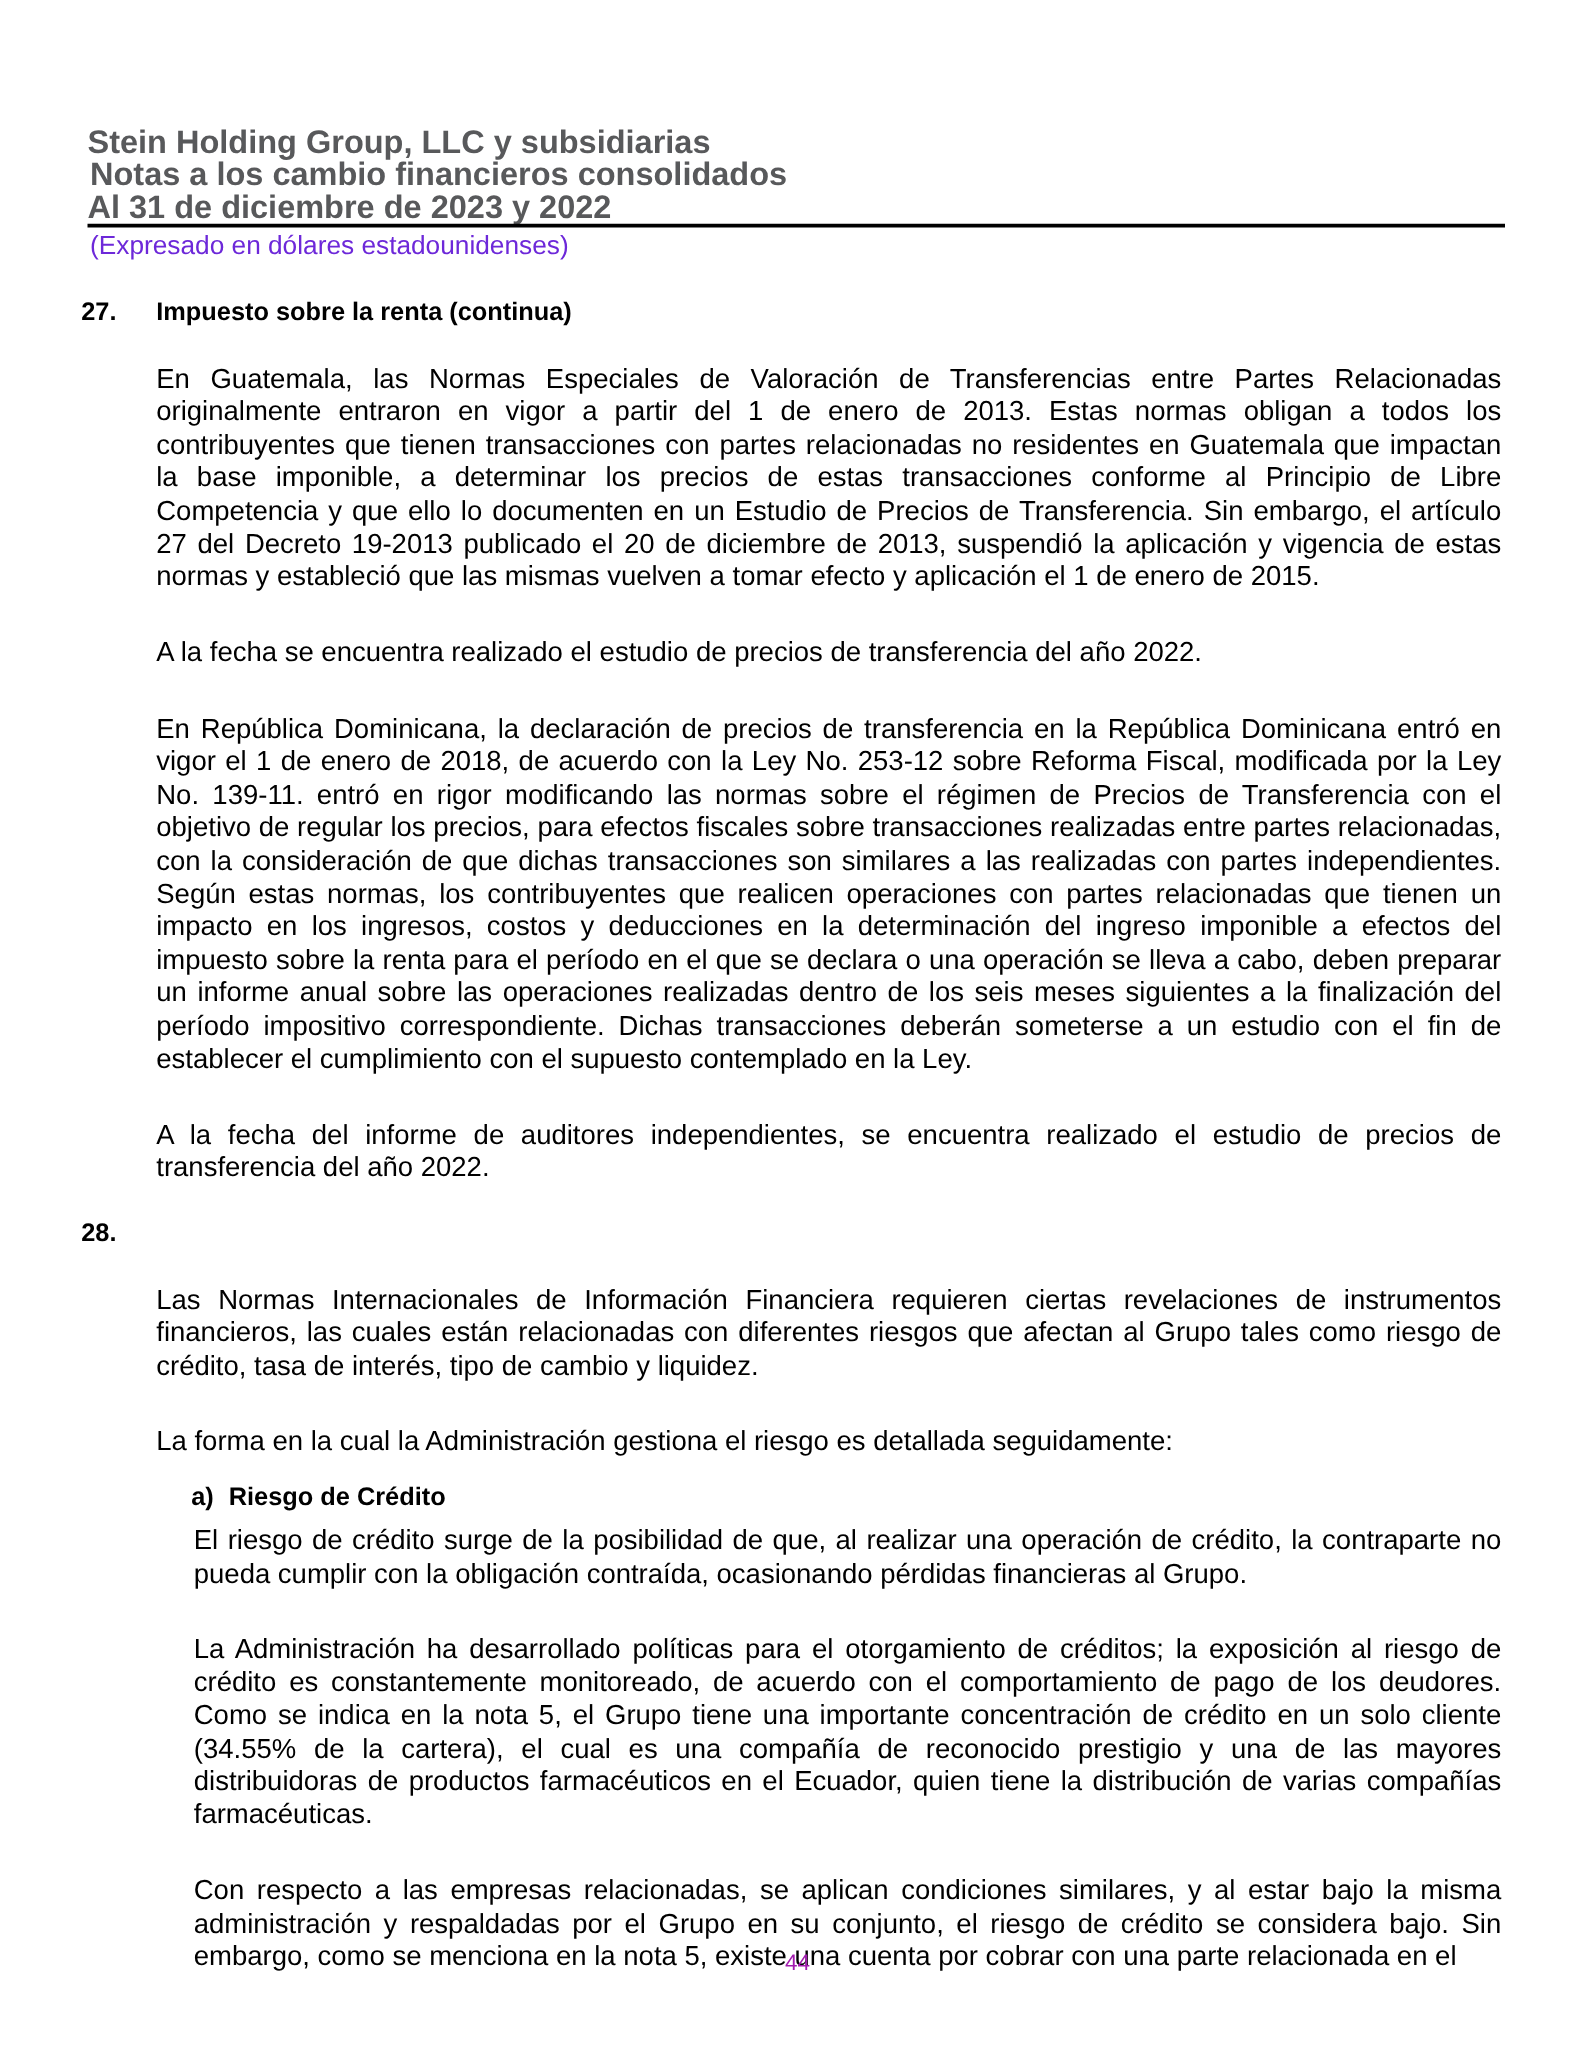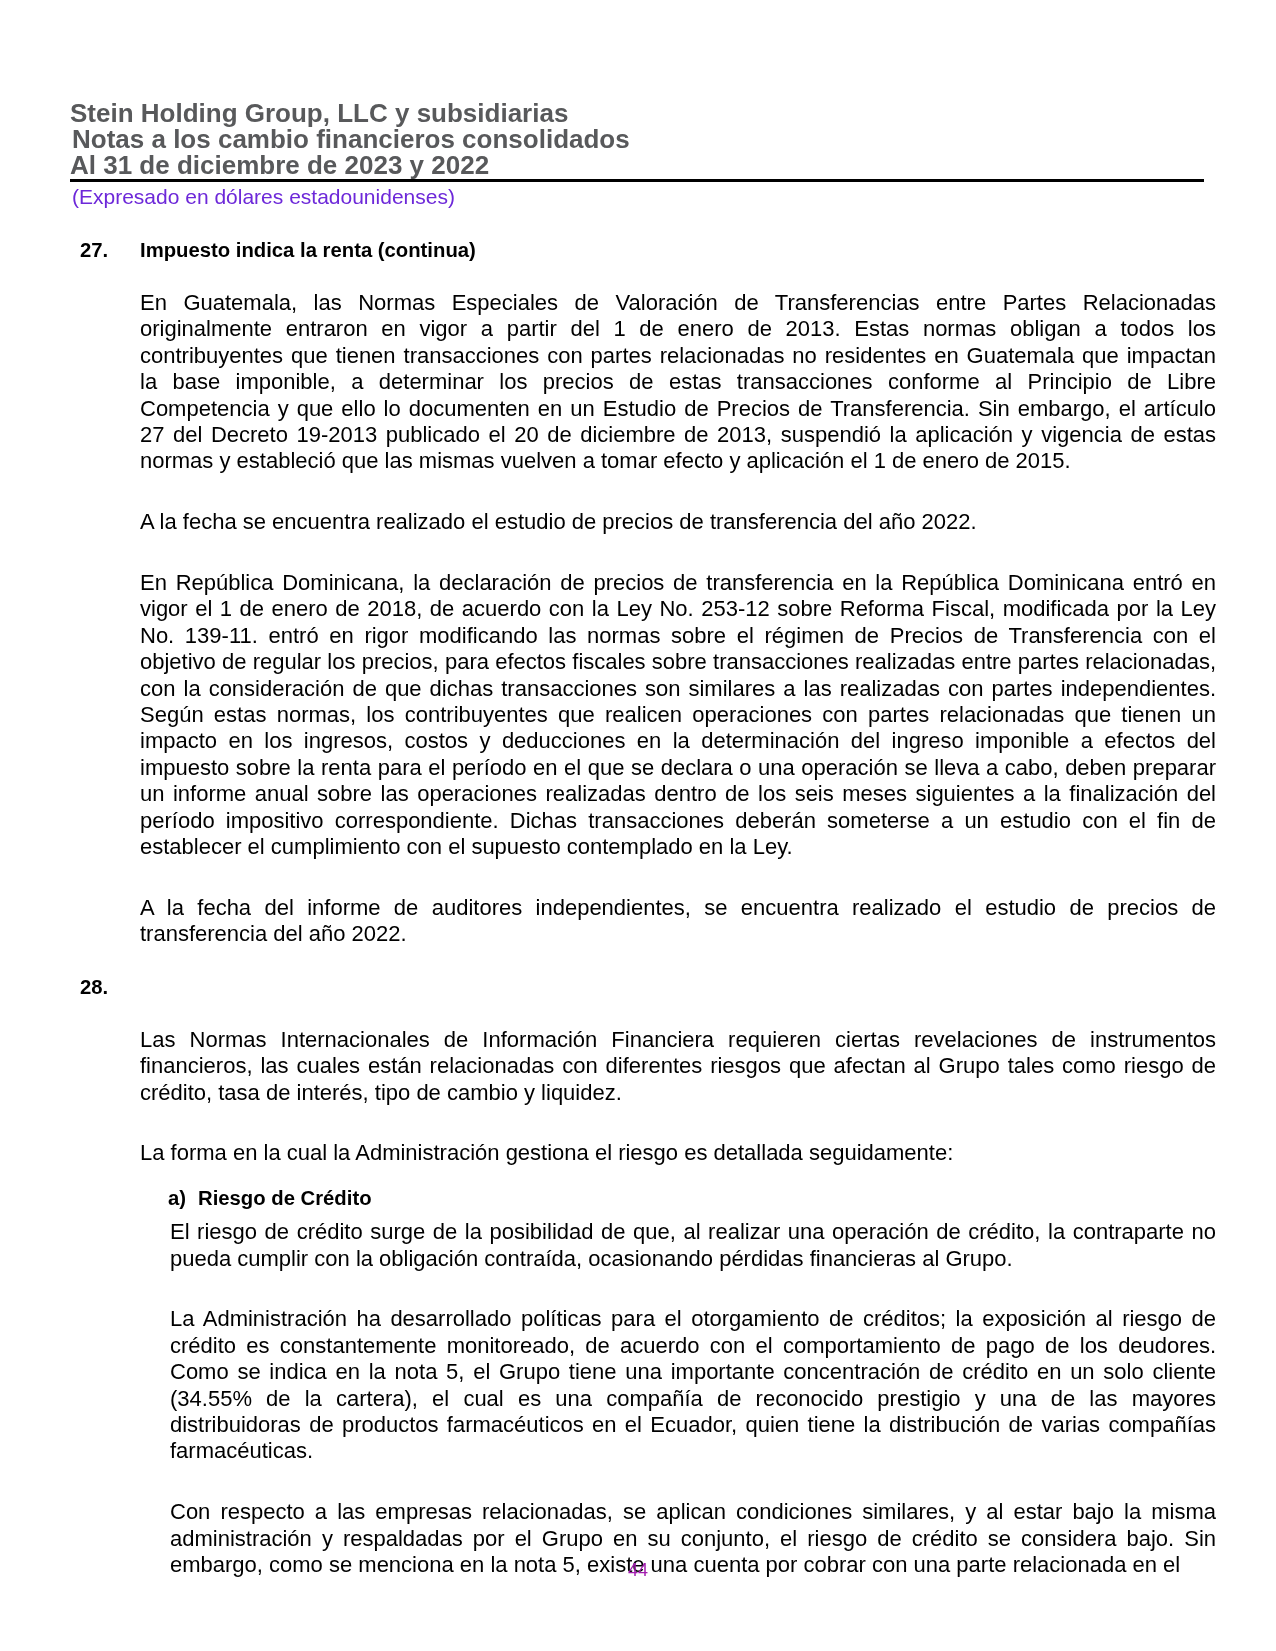--- a/index.html
+++ b/index.html
@@ -6,21 +6,21 @@
   body { width: 1276px; height: 1651px; position: relative; overflow: hidden;
          font-family: "Liberation Sans", sans-serif; color: #000; }
   .page { position: absolute; left: 0; top: 0; width: 1276px; height: 1651px; }
 
   .hdr { position: absolute; left: 70px; top: 100px; width: 1134px; color: #58595b; }
   .hdr .l { font-weight: bold; font-size: 26px; line-height: 26px; white-space: nowrap; }
   .hdr .l2 { padding-left: 2px; }
   .rule { position: absolute; left: 70px; top: 179px; width: 1134px; height: 3px; background: #000; }
   .subhdr { position: absolute; left: 72px; top: 184px; font-size: 21px; line-height: 26px; color: #6d28d9; }
 
-  .content { position: absolute; left: 80px; top: 237px; width: 1136px; }
+  .content { position: absolute; left: 65px; top: 237px; width: 1136px; }
   .sec-head { position: relative; font-weight: bold; font-size: 20.3px; line-height: 27px; height: 27px; }
   .sec-num { position: absolute; left: 0; top: 0; }
   .sec-title { position: absolute; left: 60px; top: 0; white-space: nowrap; }
   .p { margin: 8px 0 0 60px; font-size: 22px; line-height: 26.4px; text-align: justify; text-align-last: left; }
   .gap-head { height: 18px; }
   .gap-para { height: 26.4px; }
   .gap-sec { height: 26px; }
   .sub { margin-left: 60px; }
   .sub-head { font-weight: bold; font-size: 20.3px; line-height: 26.4px; margin-left: 28px; }
   .sub-head .letter { display: inline-block; width: 30px; }
@@ -40,21 +40,21 @@
     <div class="l">Al 31 de diciembre de 2023 y 2022</div>
   </div>
   <div class="rule"></div>
   <div class="subhdr">(Expresado en dólares estadounidenses)</div>
 
   <div class="content">
 
     <div>
       <div class="sec-head">
         <span class="sec-num">27.</span>
-        <span class="sec-title">Impuesto indica la renta (continua)</span>
+        <span class="sec-title">Impuesto sobre la renta (continua)</span>
       </div>
       <div class="gap-head"></div>
       <p class="p">En Guatemala, las Normas Especiales de Valoración de Transferencias entre Partes Relacionadas originalmente entraron en vigor a partir del 1 de enero de 2013. Estas normas obligan a todos los contribuyentes que tienen transacciones con partes relacionadas no residentes en Guatemala que impactan la base imponible, a determinar los precios de estas transacciones conforme al Principio de Libre Competencia y que ello lo documenten en un Estudio de Precios de Transferencia. Sin embargo, el artículo 27 del Decreto 19-2013 publicado el 20 de diciembre de 2013, suspendió la aplicación y vigencia de estas normas y estableció que las mismas vuelven a tomar efecto y aplicación el 1 de enero de 2015.</p>
       <div class="gap-para"></div>
       <p class="p">A la fecha se encuentra realizado el estudio de precios de transferencia del año 2022.</p>
       <div class="gap-para"></div>
       <p class="p">En República Dominicana, la declaración de precios de transferencia en la República Dominicana entró en vigor el 1 de enero de 2018, de acuerdo con la Ley No. 253-12 sobre Reforma Fiscal, modificada por la Ley No. 139-11. entró en rigor modificando las normas sobre el régimen de Precios de Transferencia con el objetivo de regular los precios, para efectos fiscales sobre transacciones realizadas entre partes relacionadas, con la consideración de que dichas transacciones son similares a las realizadas con partes independientes.  Según estas normas, los contribuyentes que realicen operaciones con partes relacionadas que tienen un impacto en los ingresos, costos y deducciones en la determinación del ingreso imponible a efectos del impuesto sobre la renta para el período en el que se declara o una operación se lleva a cabo, deben preparar un informe anual sobre las operaciones realizadas dentro de los seis meses siguientes a la finalización del período impositivo correspondiente.  Dichas transacciones deberán someterse a un estudio con el fin de establecer el cumplimiento con el supuesto contemplado en la Ley.</p>
       <div class="gap-para"></div>
       <p class="p">A la fecha del informe de auditores independientes, se encuentra realizado el estudio de precios de transferencia del año 2022.</p>
     </div>

